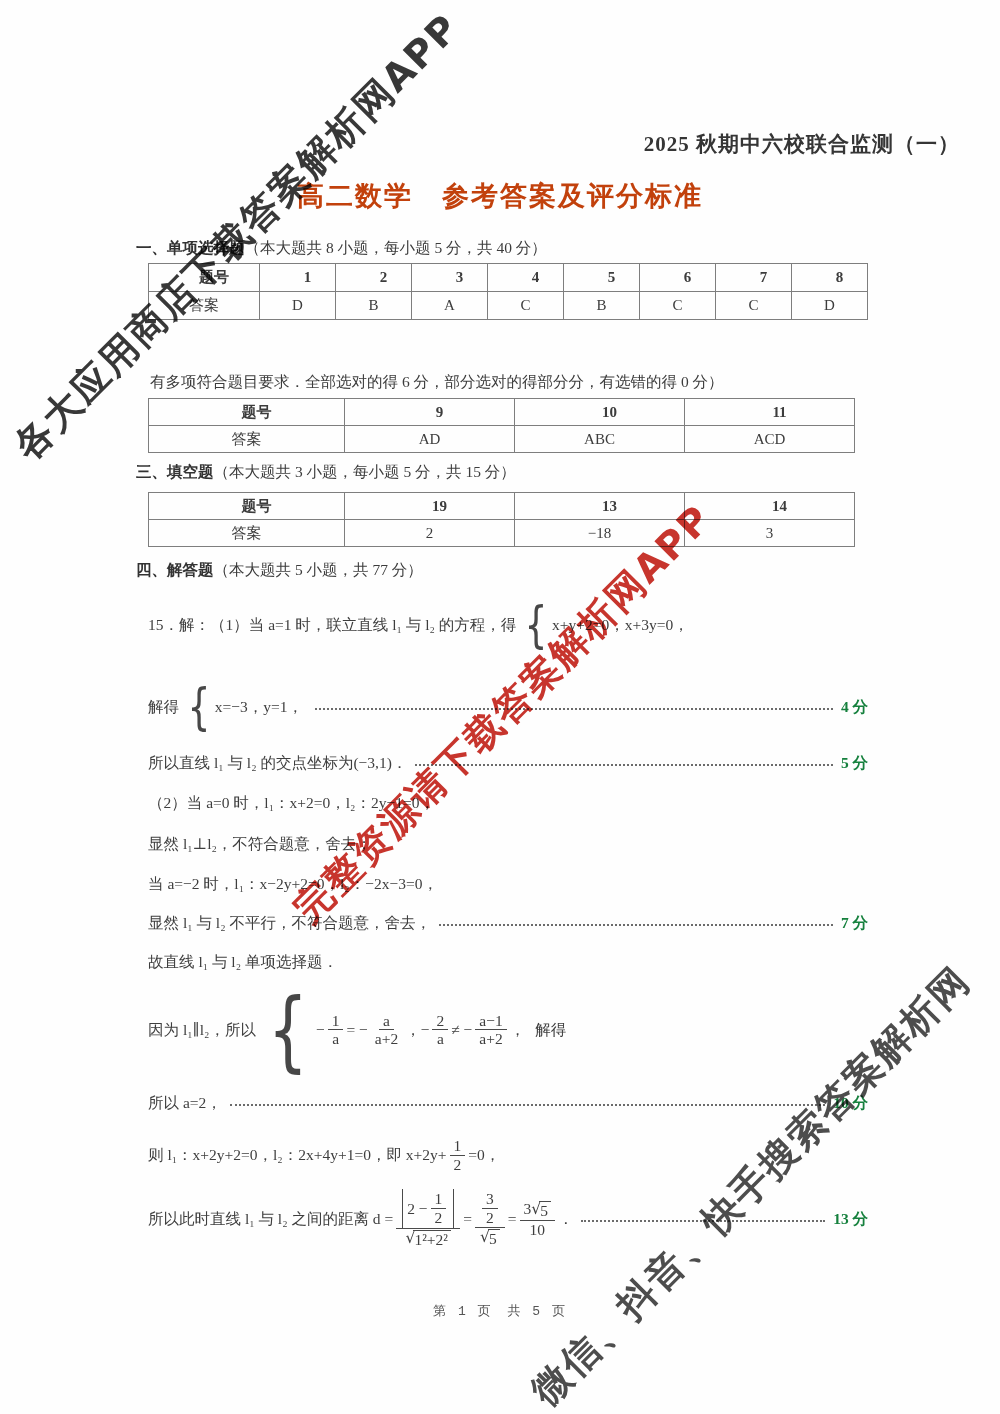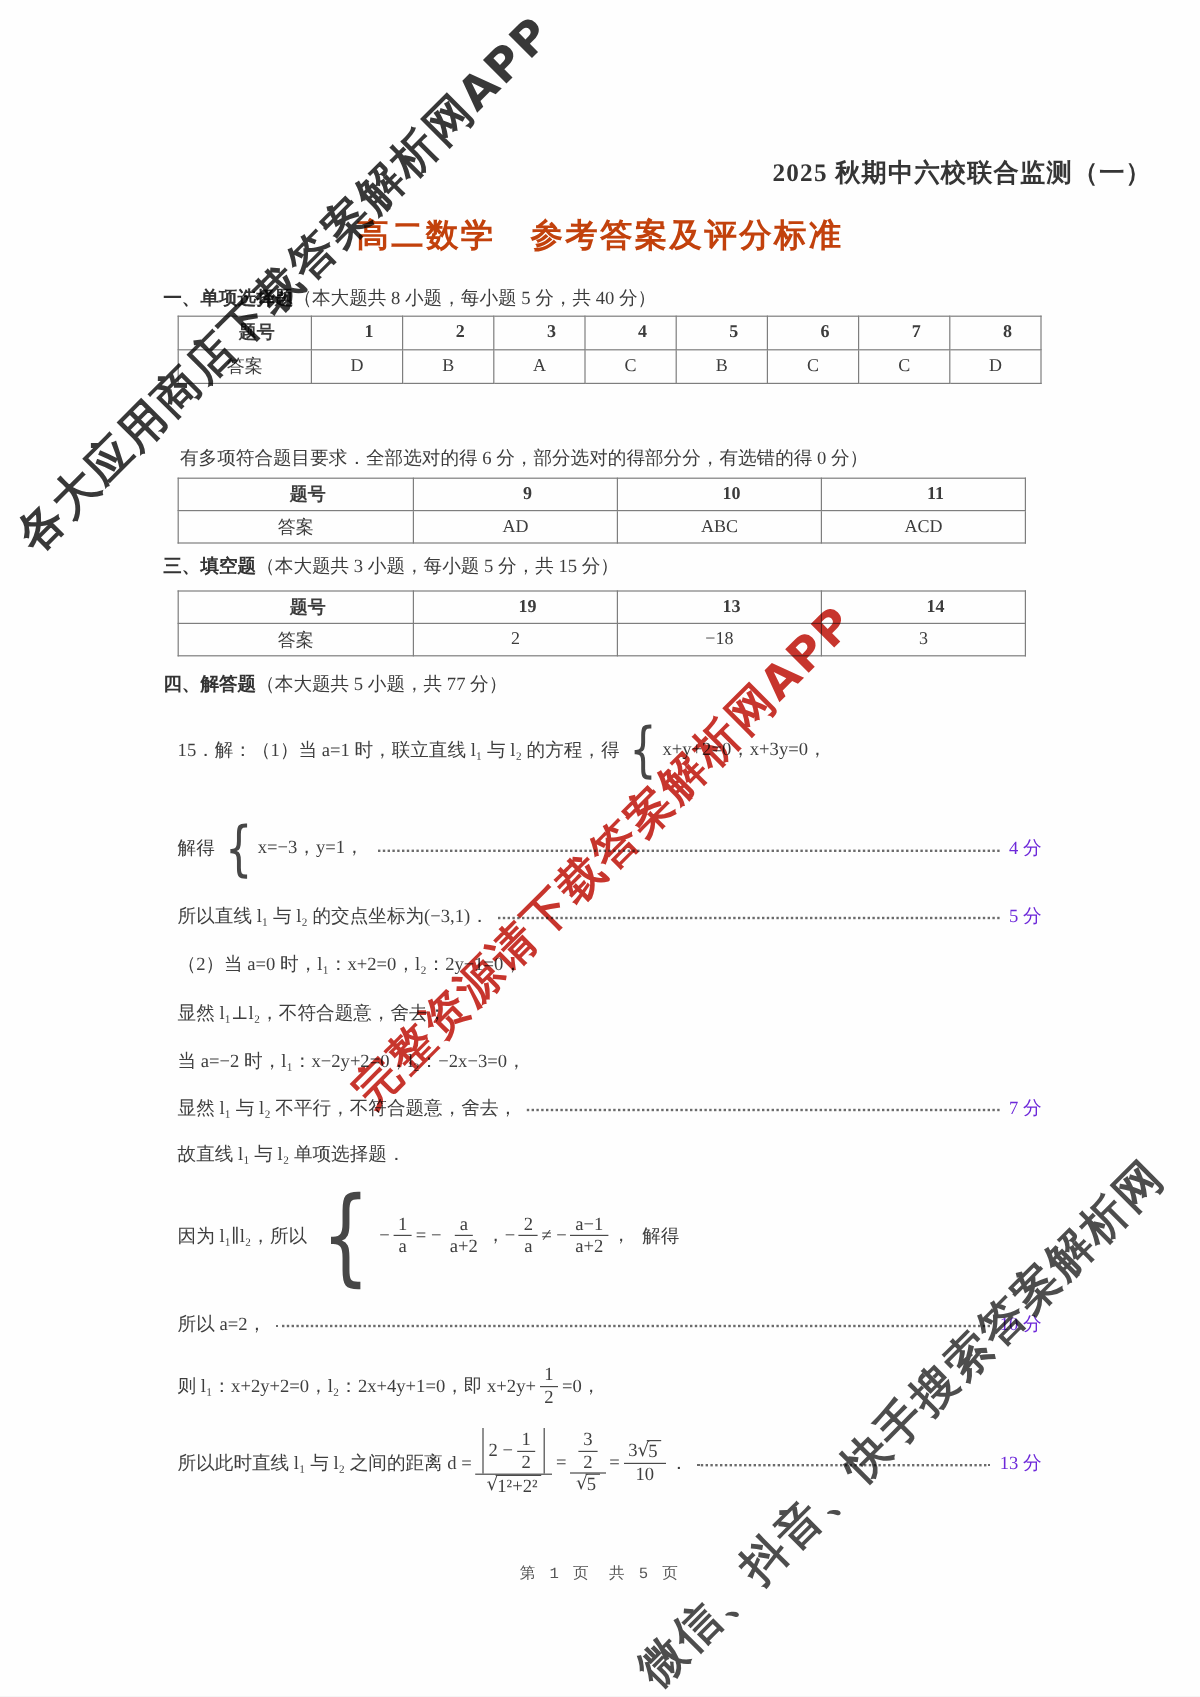--- a/index.html
+++ b/index.html
@@ -38,21 +38,21 @@
   .t1 td{height:27px;}
   .t1 td:first-child{width:90px;}
   .t23{left:148px;width:707px;}
   .t23 td{height:26px;}
   .t23 td:first-child{width:175px;}
   
   .row{position:absolute;left:148px;width:720px;display:flex;align-items:center;
     font-size:15.5px;color:#3e3e3e;white-space:nowrap;}
   .dots{flex:1;align-self:center;height:2px;margin:0 8px;
     border-bottom:2px dotted #6b6b6b;transform:translateY(1px);min-width:20px;}
-  .score{white-space:nowrap;color:#6d28d9;}
+  .score{white-space:nowrap;color:#15803d;font-weight:bold;}
   
   .sys{display:inline-flex;align-items:center;margin:0 4px;}
   .sys .brace{line-height:.85;font-family:"DejaVu Sans",sans-serif;font-weight:400;
     transform:scaleX(.72);display:inline-block;color:#474747;}
   .sys.h2 .brace{font-size:50px;}
   .sys.h3 .brace{font-size:88px;}
   .sys .col{display:inline-flex;flex-direction:row;justify-content:center;line-height:1.55;}
   .sys.h3 .col{line-height:1.2;row-gap:8px;}
   
   .frac{display:inline-flex;flex-direction:column;align-items:center;

